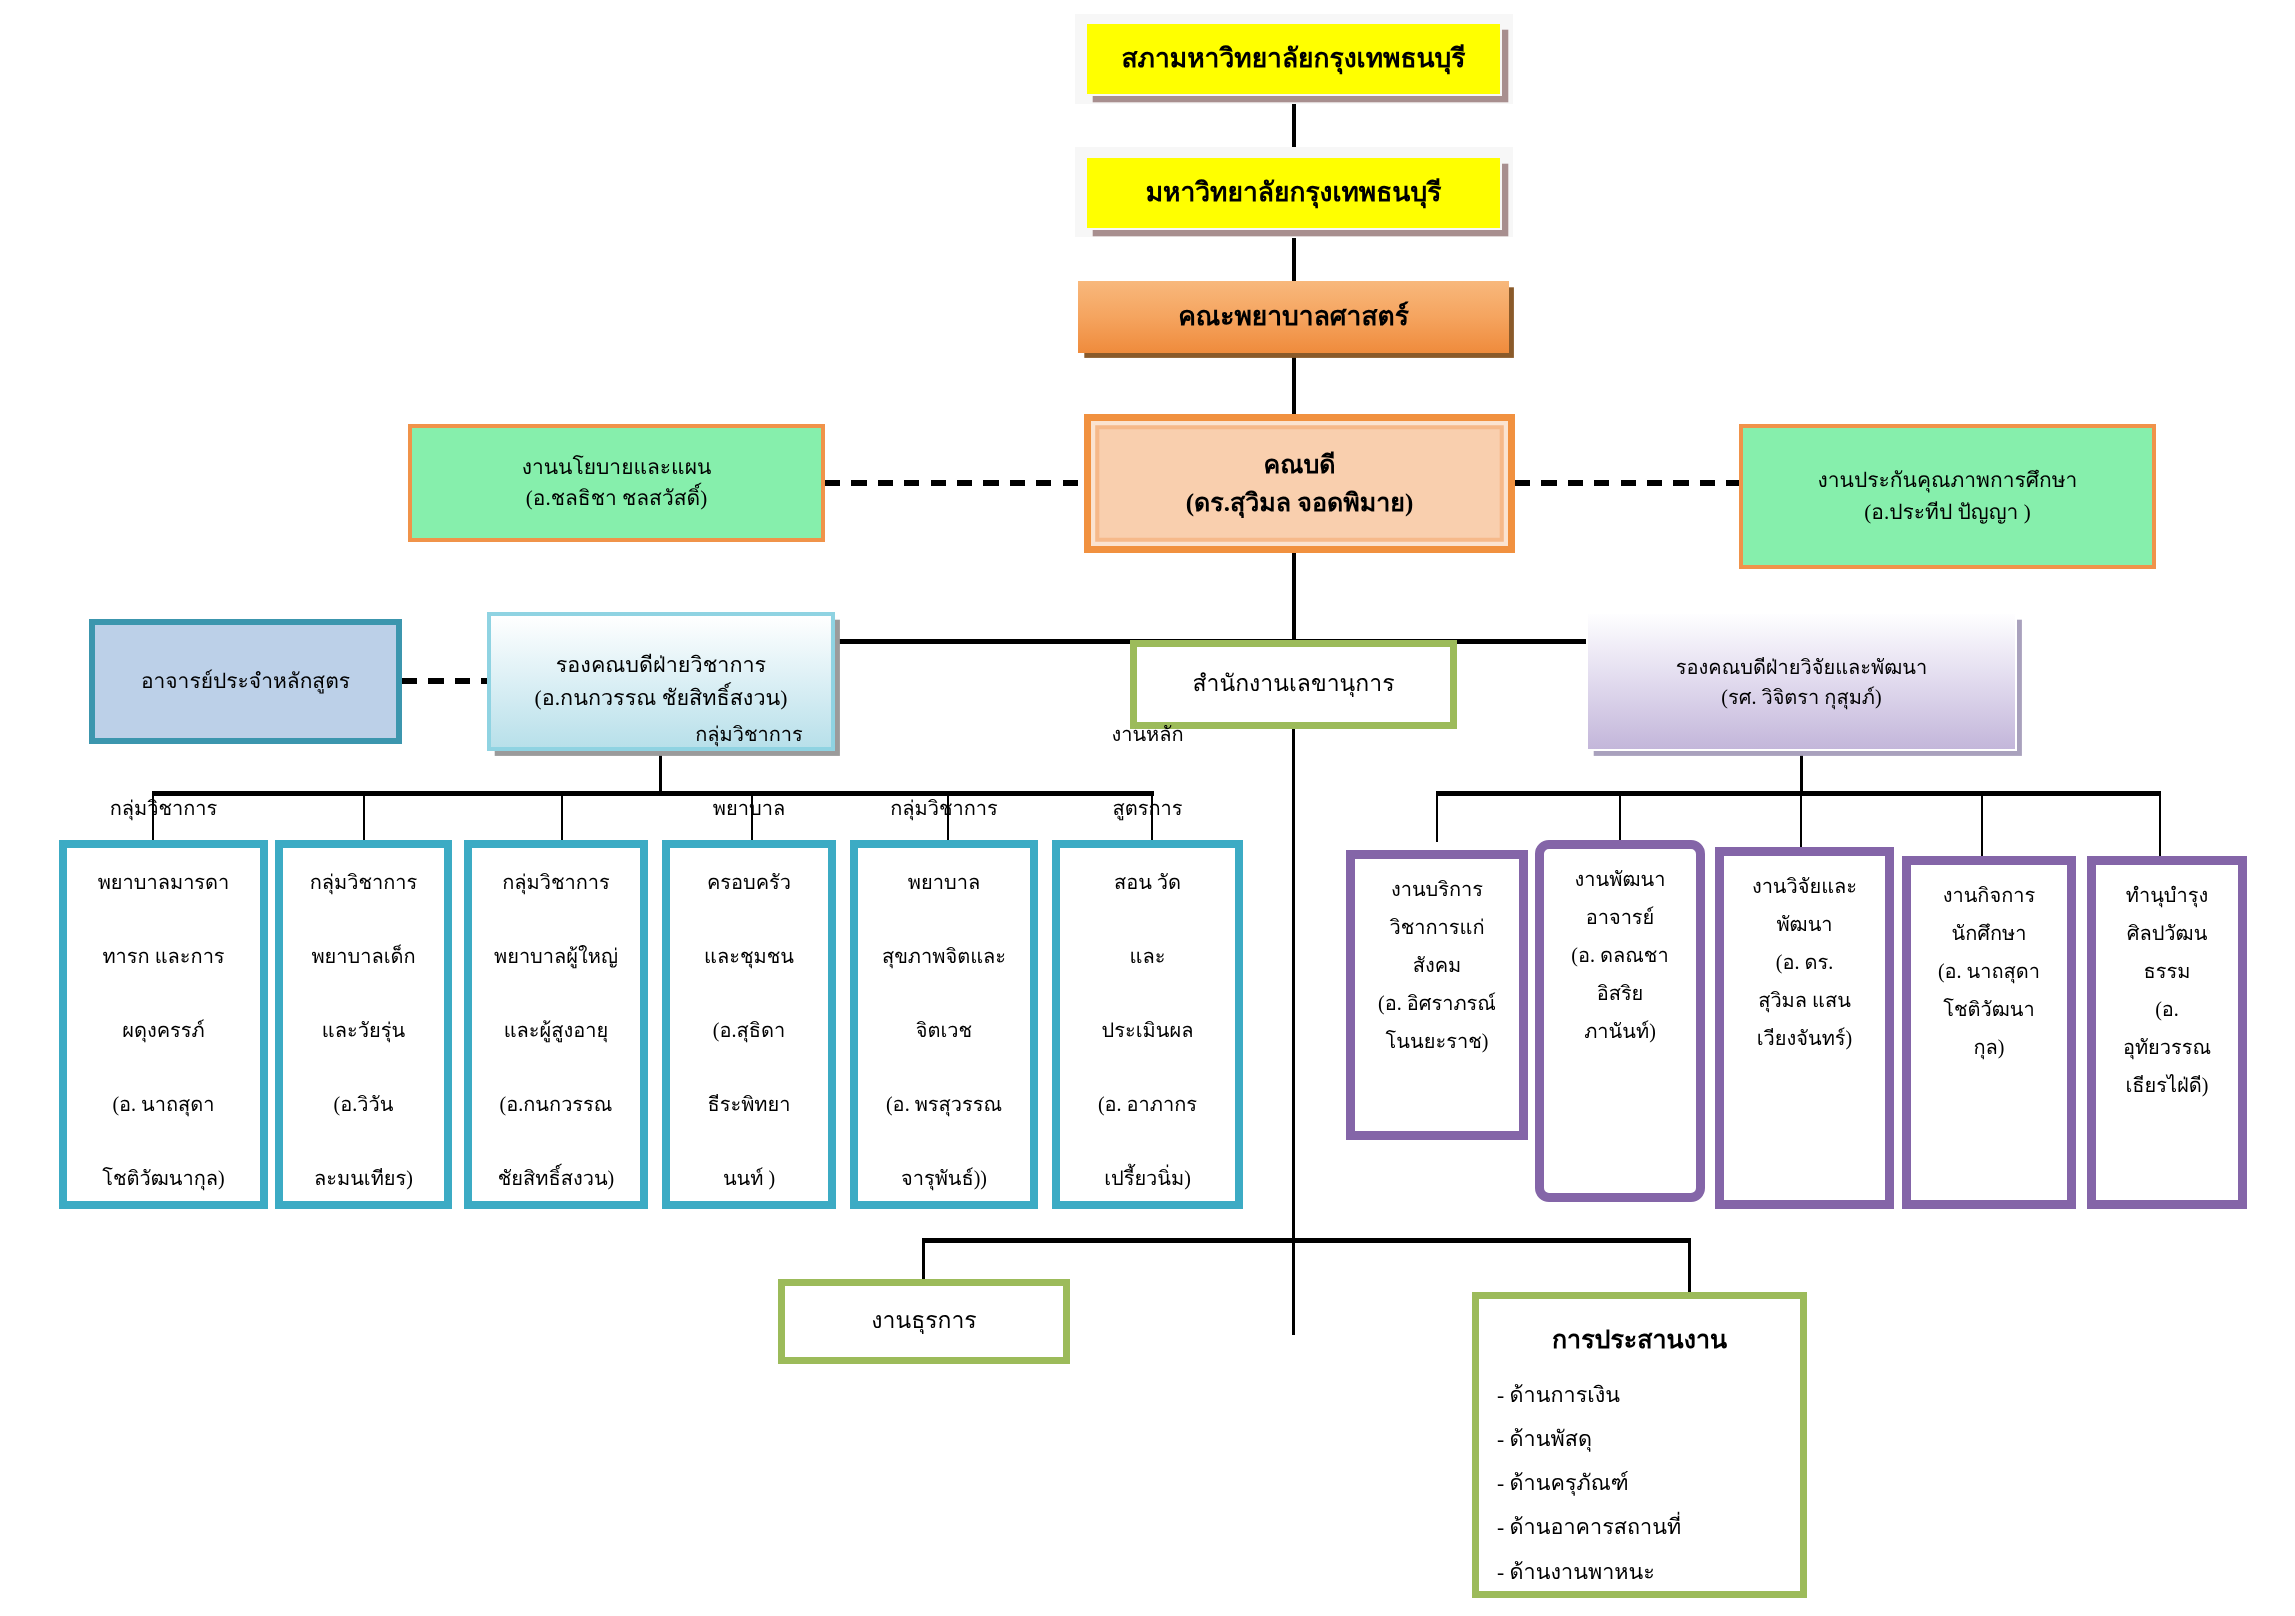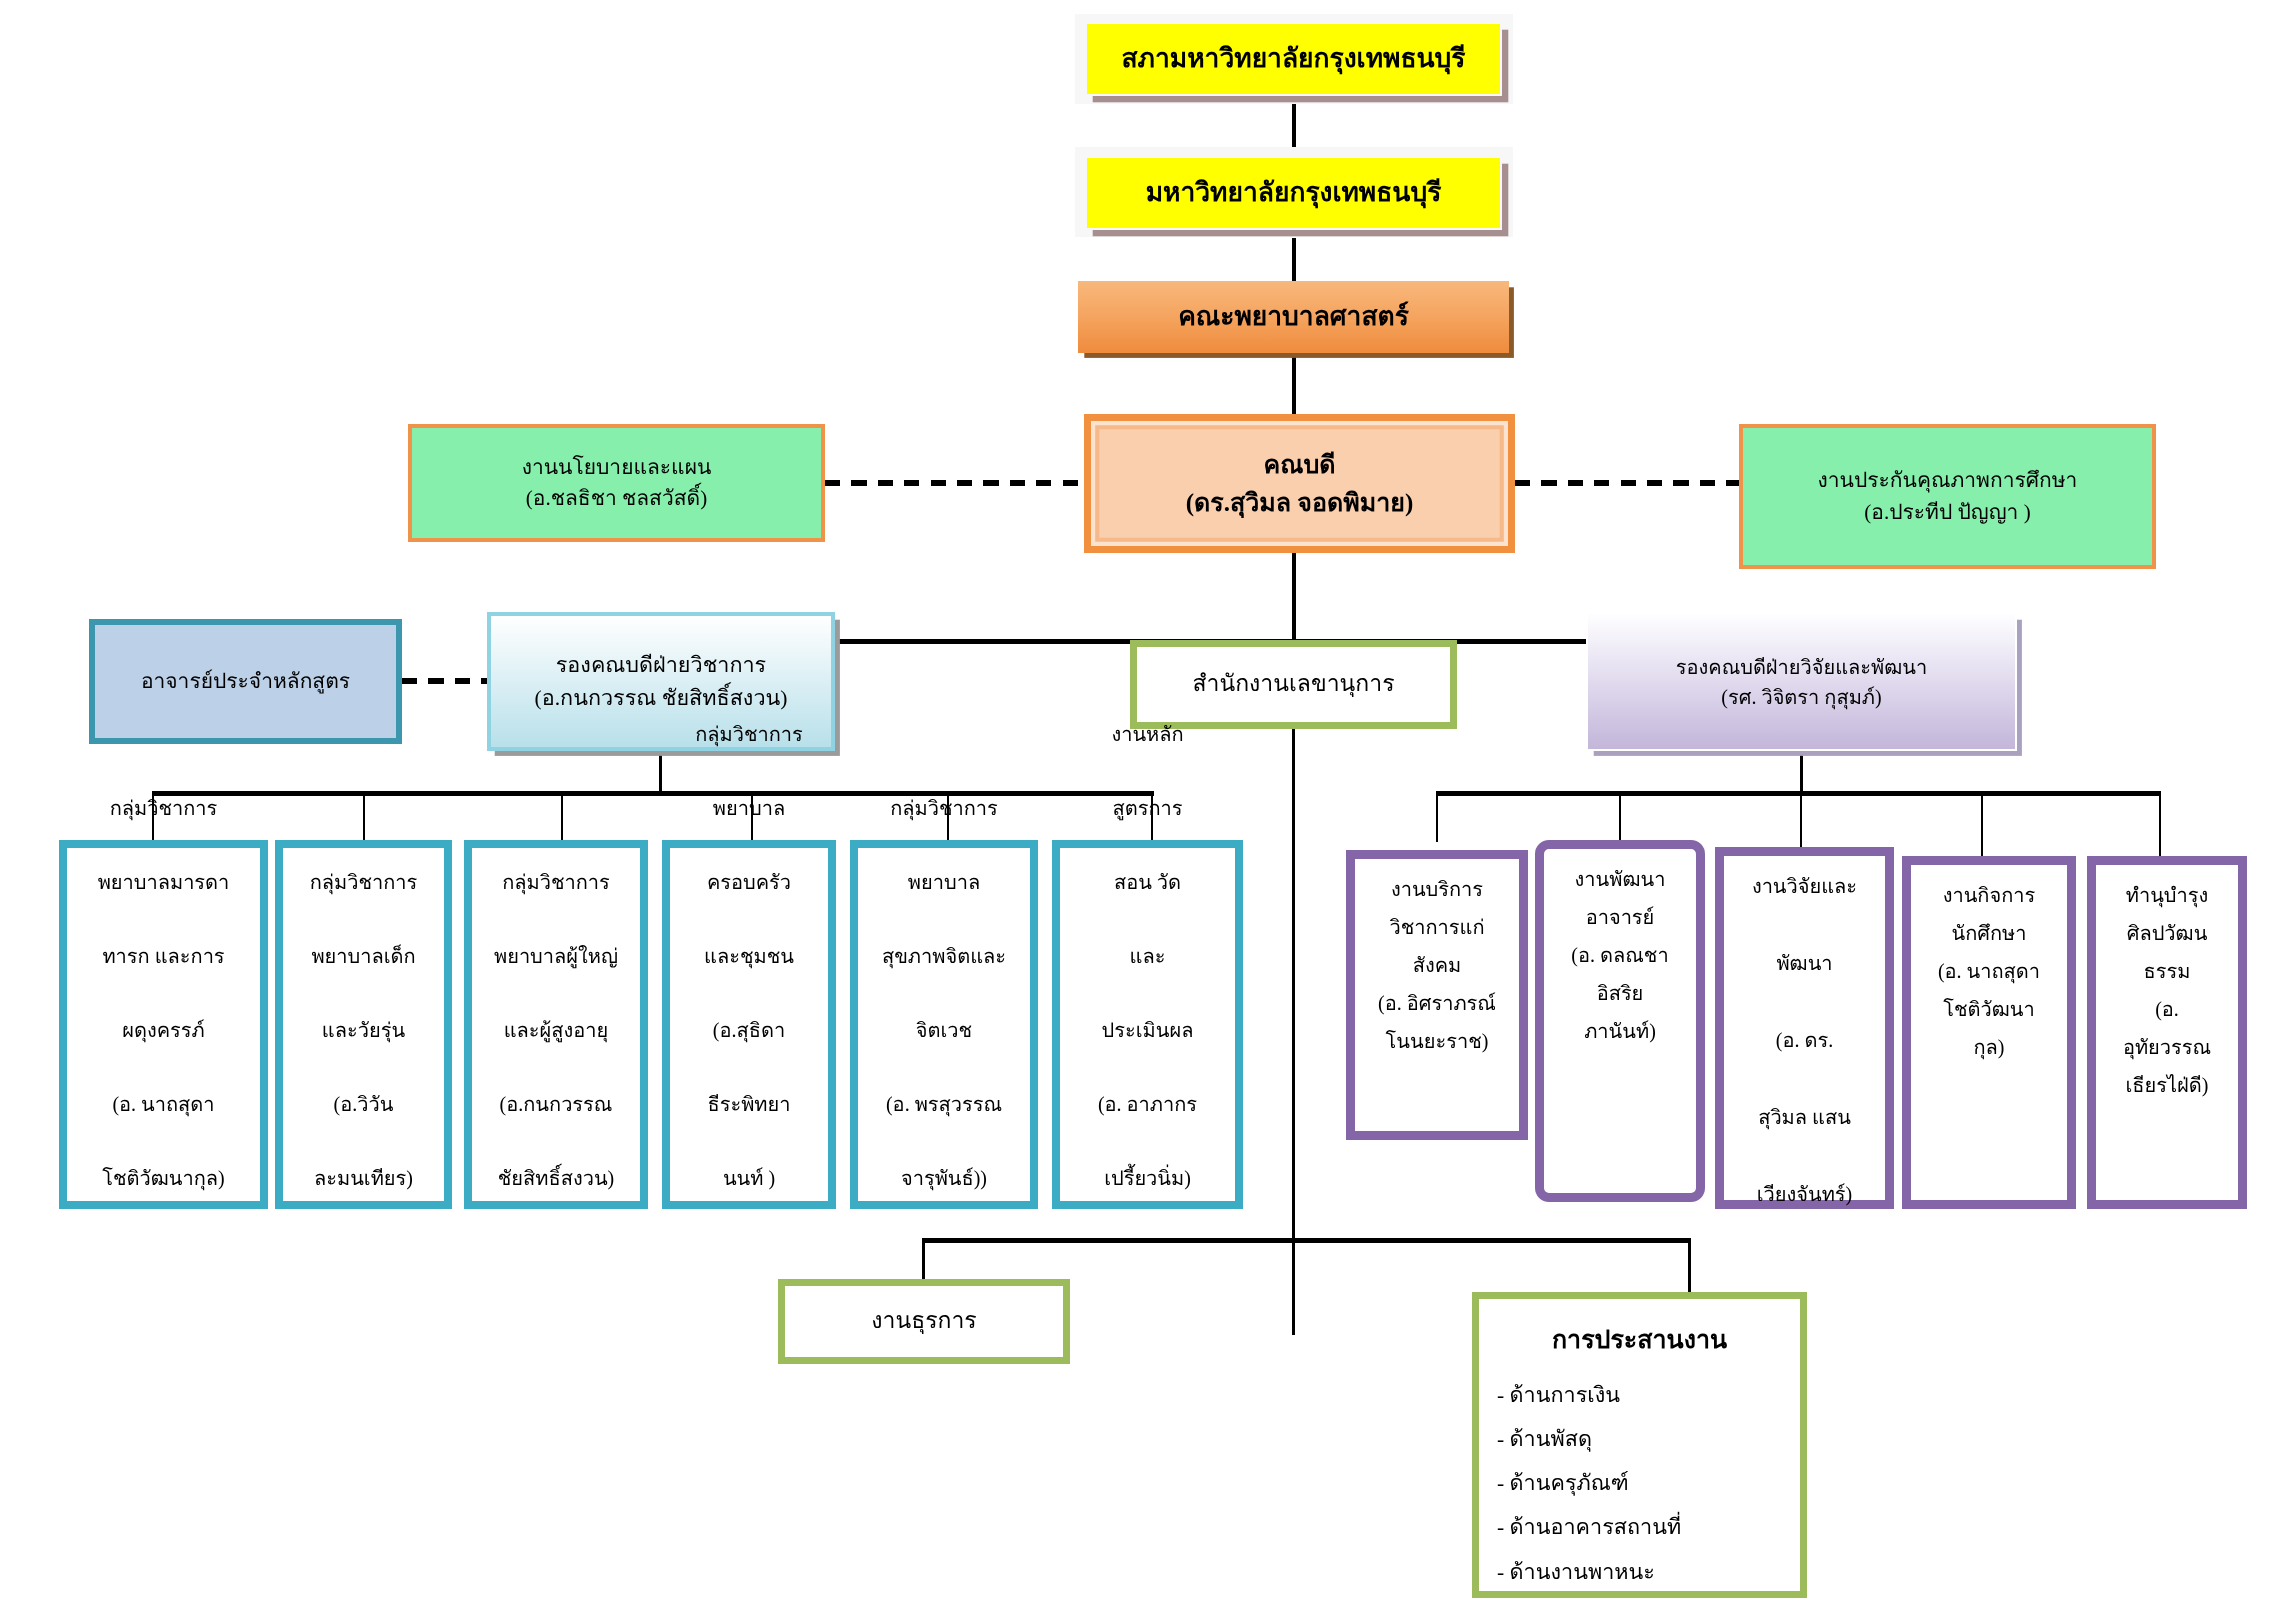--- a/index.html
+++ b/index.html
@@ -290,21 +290,21 @@
   </div>
 
   <div class="box purple-sub" style="left:1535px;top:840px;width:170px;height:362px;border-radius:14px;">
     <span class="ln">งานพัฒนา</span>
     <span class="ln">อาจารย์</span>
     <span class="ln">(อ. ดลณชา</span>
     <span class="ln">อิสริย</span>
     <span class="ln">ภานันท์)</span>
   </div>
 
-  <div class="box purple-sub" style="left:1715px;top:847px;width:179px;height:362px;gap:39px;">
+  <div class="box purple-sub" style="left:1715px;top:847px;width:179px;height:362px;">
     <span class="ln">งานวิจัยและ</span>
     <span class="ln">พัฒนา</span>
     <span class="ln">(อ. ดร.</span>
     <span class="ln">สุวิมล แสน</span>
     <span class="ln">เวียงจันทร์)</span>
   </div>
 
   <div class="box purple-sub" style="left:1902px;top:856px;width:174px;height:353px;">
     <span class="ln">งานกิจการ</span>
     <span class="ln">นักศึกษา</span>

